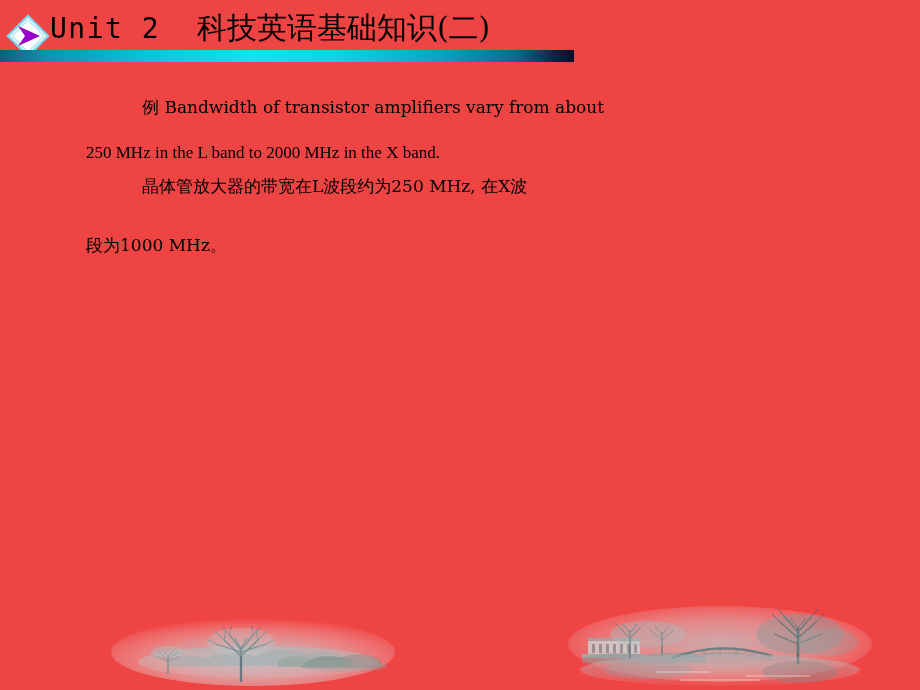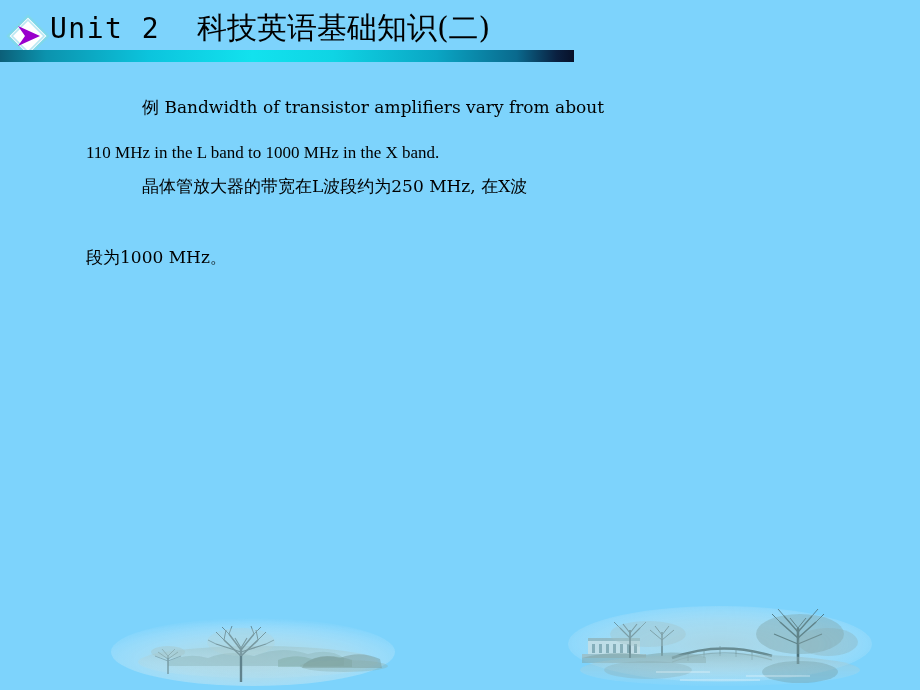--- a/index.html
+++ b/index.html
@@ -13,21 +13,21 @@
     font-family: "Liberation Serif", "DejaVu Serif", serif;
     overflow: hidden;
     position: relative;
   }
 
   
   .slide {
     position: relative;
     width: 920px;
     height: 690px;
-    background: #7dd3fc;
+    background: #ef4444;
     overflow: hidden;
   }
 
   
   .title-block {
     position: absolute;
     left: 0;
     top: 0;
     width: 600px;
     height: 66px;
@@ -95,21 +95,21 @@
     color: #000000;
     font-family: "Liberation Serif", "DejaVu Serif", serif;
     font-size: 17px;
     line-height: 46px;
     white-space: nowrap;
   }
 
   .line-1 { position: absolute; left: 142px; top: 6px; }
   .line-2 { position: absolute; left: 86px;  top: 52px; }
   .line-3 { position: absolute; left: 142px; top: 85px; }
-  .line-4 { position: absolute; left: 86px;  top: 156px; }
+  .line-4 { position: absolute; left: 86px;  top: 144px; }
 
   .cn {
     font-family: "DejaVu Serif", "Liberation Serif", serif;
   }
 
   
   .deco {
     position: absolute;
     opacity: 0.95;
   }
@@ -137,21 +137,21 @@
       <span class="title-unit">Unit 2</span><span class="title-unit">&nbsp;&nbsp;</span><span class="title-cn">科技英语基础知识(二)</span>
     </div>
 
     <div class="title-bar"></div>
   </div>
 
   <div class="body-text">
 
     <p class="para line-1 cn">例  Bandwidth of transistor amplifiers vary from about</p>
 
-    <p class="para line-2">110 MHz in the L band to 1000 MHz in the X band.</p>
+    <p class="para line-2">250 MHz in the L band to 2000 MHz in the X band.</p>
 
     <p class="para line-3 cn">晶体管放大器的带宽在L波段约为250 MHz, 在X波</p>
 
     <p class="para line-4 cn">段为1000 MHz。</p>
 
   </div>
 
   <div class="deco deco-left">
     <svg width="290" height="84" viewBox="0 0 290 84" xmlns="http://www.w3.org/2000/svg">
       <defs>

